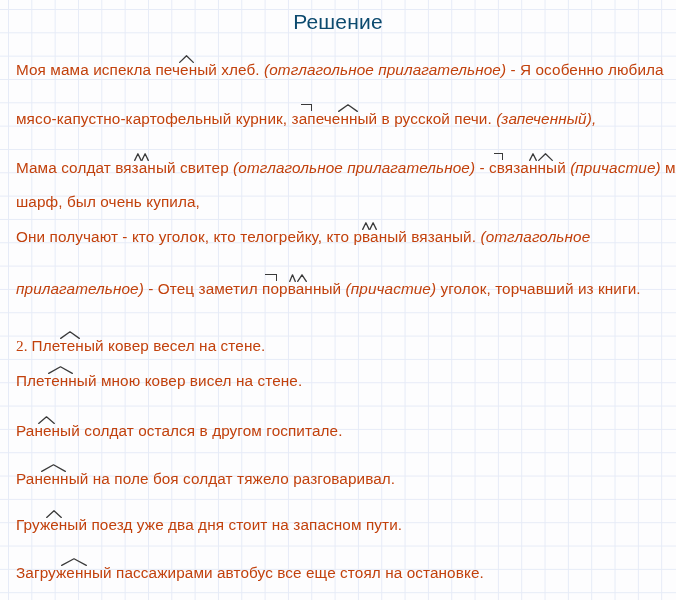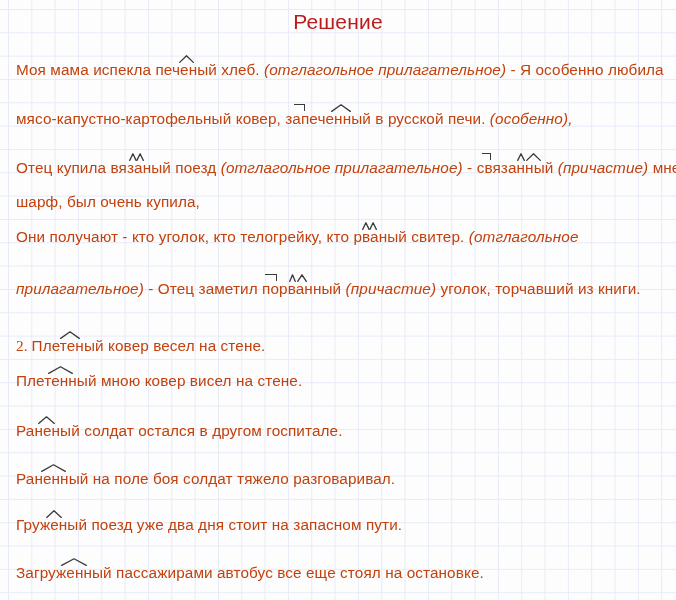--- a/index.html
+++ b/index.html
@@ -9,21 +9,21 @@
     background-color:#fdfdfe;
     background-image:
       linear-gradient(to right,#e6ebf7 1px,transparent 1px),
       linear-gradient(to bottom,#e6ebf7 1px,transparent 1px);
     background-size:23.33px 23.33px;
     background-position:8px 9px;
   }
   .title{
     position:absolute;top:10px;left:0;right:0;
     text-align:center;font-size:21px;line-height:24px;
-    color:#b91c1c;letter-spacing:0.2px;
+    color:#0c4a6e;letter-spacing:0.2px;
   }
   .line{
     position:absolute;left:16px;white-space:nowrap;
     font-size:15.3px;line-height:20px;color:#c2410c;letter-spacing:0.1px;
   }
   .it{font-style:italic;}
   .sf{font-family:"Liberation Serif","DejaVu Serif",serif;}
   .word{position:relative;display:inline-block;}
   .mark{position:absolute;top:-5px;}
   i.mark.prefix{
@@ -33,36 +33,36 @@
   svg.mark polyline{fill:none;stroke:#3a3a3a;stroke-width:1.3;stroke-linecap:round;stroke-linejoin:round;}
 </style>
 </head>
 <body>
 
 <div class="title">Решение</div>
 <div>
     <div class="line" style="top: 60px;"><span>Моя мама испекла </span><span class="word">печеный<svg class="mark" width="15" height="8" style="left: 24px;">
           <polyline points="0.7,7.4 7.5,0.8 14.3,7.4"></polyline>
         </svg></span><span> хлеб. </span><span class="it">(отглагольное прилагательное)</span><span> - Я особенно любила</span></div>
-    <div class="line" style="top: 109px;"><span>мясо-капустно-картофельный ковер, </span><span class="word">запеченный<i class="mark prefix" style="width: 11px; left: 9px;"></i><svg class="mark" width="20" height="8" style="left: 46px;">
+    <div class="line" style="top: 109px;"><span>мясо-капустно-картофельный курник, </span><span class="word">запеченный<i class="mark prefix" style="width: 11px; left: 9px;"></i><svg class="mark" width="20" height="8" style="left: 46px;">
           <polyline points="0.7,7.4 10,0.8 19.3,7.4"></polyline>
-        </svg></span><span> в русской печи. </span><span class="it">(особенно),</span></div>
-    <div class="line" style="top: 158px;"><span>Отец купила </span><span class="word">вязаный<svg class="mark" width="15" height="8" style="left: 19px;">
+        </svg></span><span> в русской печи. </span><span class="it">(запеченный),</span></div>
+    <div class="line" style="top: 158px;"><span>Мама солдат </span><span class="word">вязаный<svg class="mark" width="15" height="8" style="left: 19px;">
           <polyline points="0.7,7.4 3.9,0.8 7.1,7.4"></polyline>
           <polyline points="7.9,7.4 11.100000000000001,0.8 14.3,7.4"></polyline>
-        </svg></span><span> поезд </span><span class="it">(отглагольное прилагательное)</span><span> - </span><span class="word">связанный<i class="mark prefix" style="width: 9px; left: 5px;"></i><svg class="mark" width="8" height="8" style="left: 40px;">
+        </svg></span><span> свитер </span><span class="it">(отглагольное прилагательное)</span><span> - </span><span class="word">связанный<i class="mark prefix" style="width: 9px; left: 5px;"></i><svg class="mark" width="8" height="8" style="left: 40px;">
           <polyline points="0.7,7.4 4,0.8 7.3,7.4"></polyline>
         </svg><svg class="mark" width="15" height="8" style="left: 49px;">
           <polyline points="0.7,7.4 7.5,0.8 14.3,7.4"></polyline>
         </svg></span><span> </span><span class="it">(причастие)</span><span> мне</span></div>
     <div class="line" style="top: 192px;"><span>шарф, был очень купила,</span></div>
     <div class="line" style="top: 227px;"><span>Они получают - кто уголок, кто телогрейку, кто </span><span class="word">рваный<svg class="mark" width="15" height="8" style="left: 9px;">
           <polyline points="0.7,7.4 3.9,0.8 7.1,7.4"></polyline>
           <polyline points="7.9,7.4 11.100000000000001,0.8 14.3,7.4"></polyline>
-        </svg></span><span> свитер. </span><span class="it">(отглагольное</span></div>
+        </svg></span><span> вязаный. </span><span class="it">(отглагольное</span></div>
     <div class="line" style="top: 279px;"><span class="it">прилагательное)</span><span> - Отец заметил </span><span class="word">порванный<i class="mark prefix" style="width: 12px; left: 3px;"></i><svg class="mark" width="7" height="8" style="left: 27px;">
           <polyline points="0.7,7.4 3.5,0.8 6.3,7.4"></polyline>
         </svg><svg class="mark" width="10" height="8" style="left: 35px;">
           <polyline points="0.7,7.4 5,0.8 9.3,7.4"></polyline>
         </svg></span><span> </span><span class="it">(причастие)</span><span> уголок, торчавший из книги.</span></div>
     <div class="line" style="top: 324px; margin-top: 12px;"><span class="sf">2. </span><span class="word">Плетеный<svg class="mark" width="20" height="8" style="left: 28px;">
           <polyline points="0.7,7.4 10,0.8 19.3,7.4"></polyline>
         </svg></span><span> ковер весел на стене.</span></div>
     <div class="line" style="top: 371px;"><span class="word">Плетенный<svg class="mark" width="25" height="8" style="left: 32px;">
           <polyline points="0.7,7.4 12.5,0.8 24.3,7.4"></polyline>

